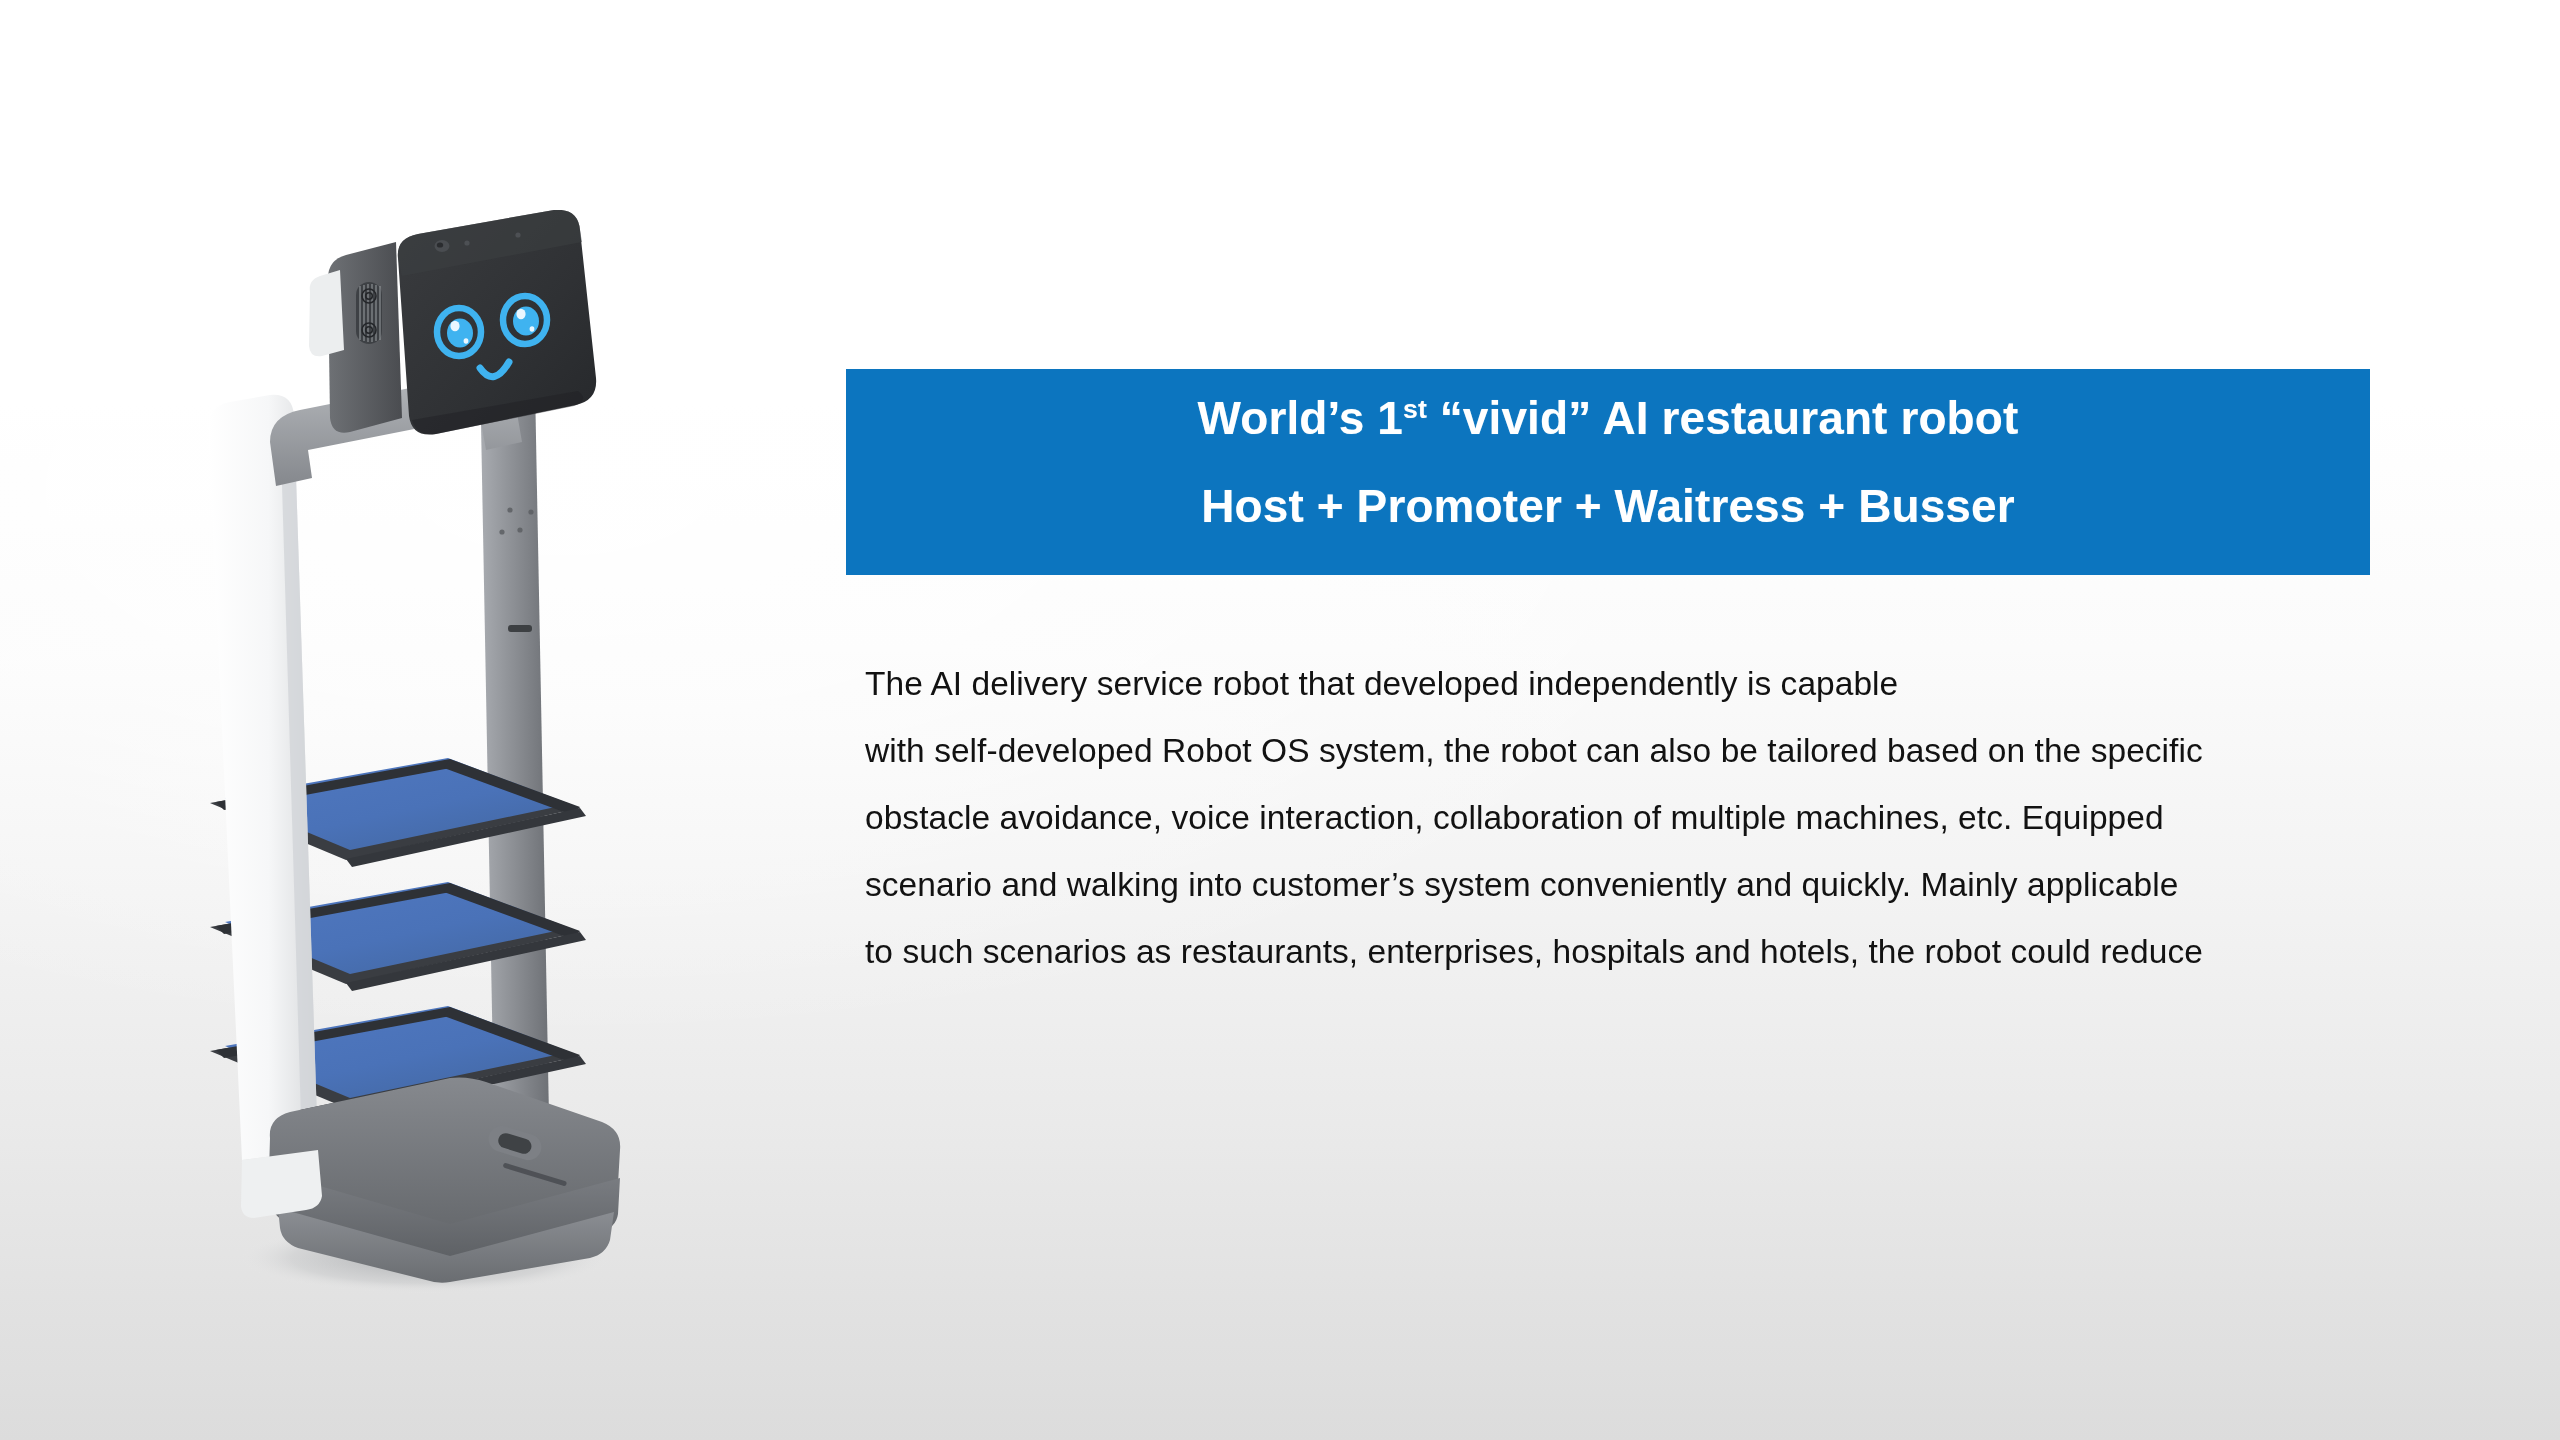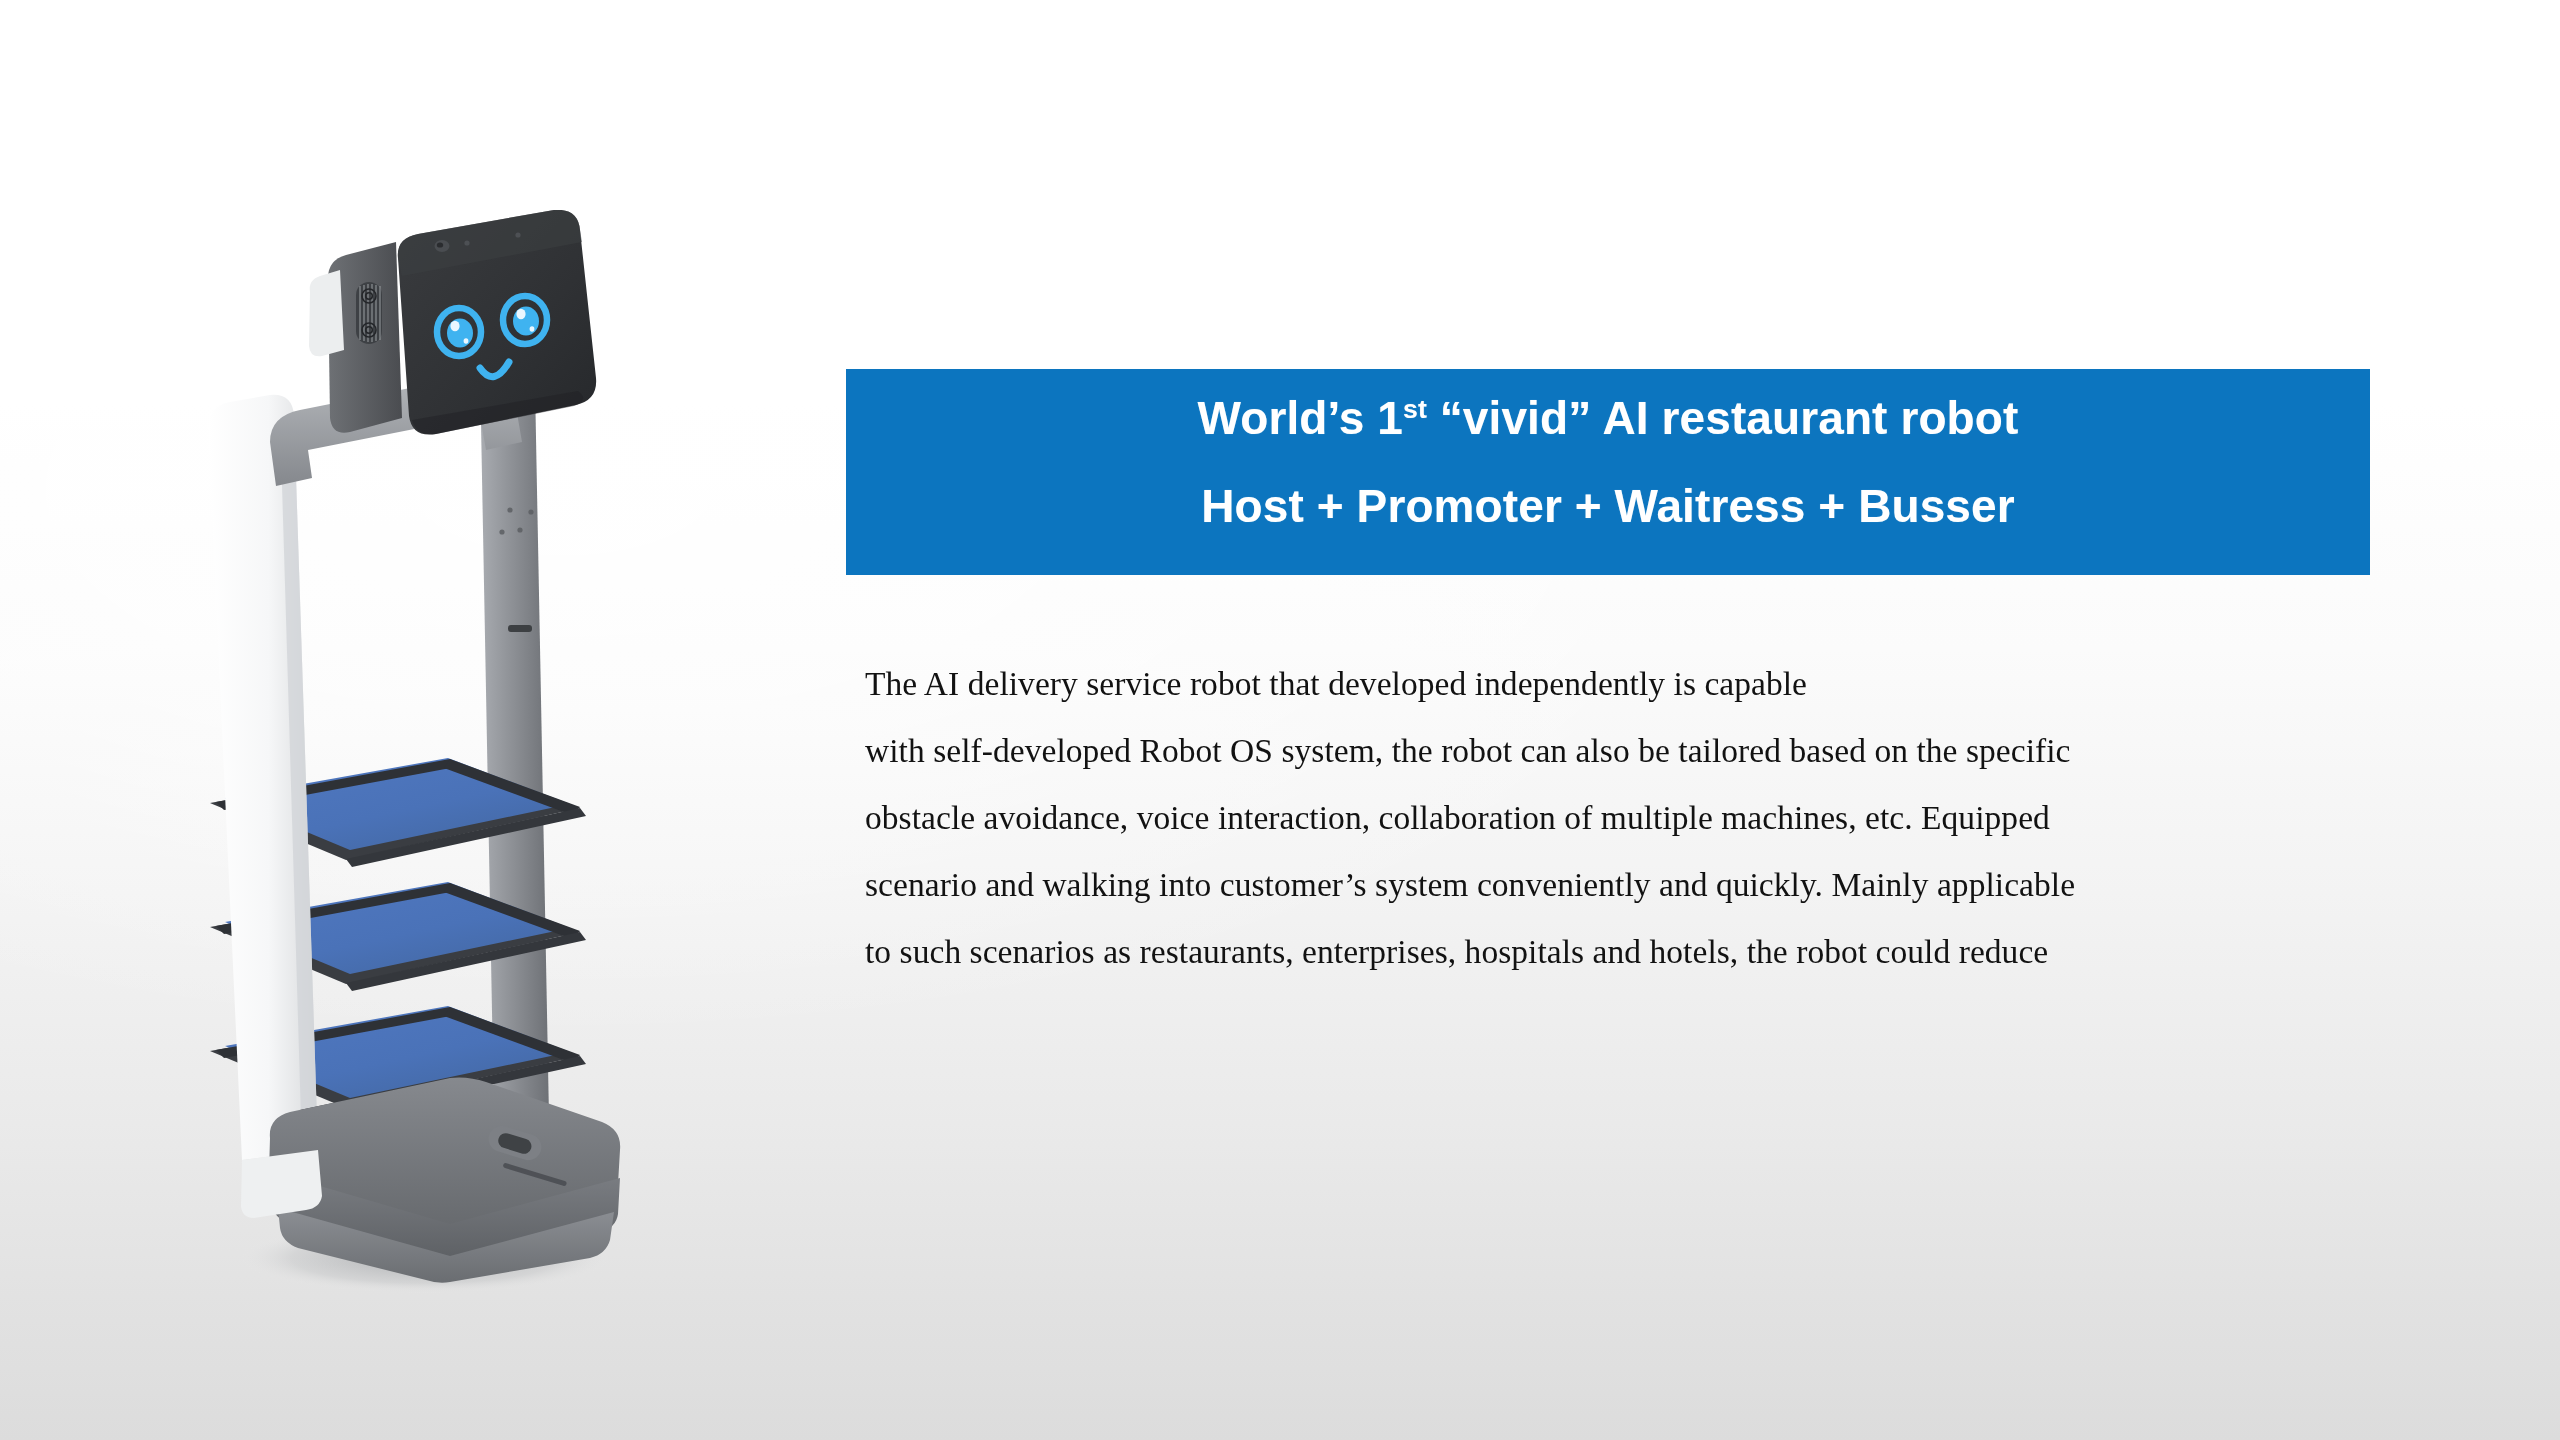--- a/index.html
+++ b/index.html
@@ -71,21 +71,20 @@
 
   .paragraph {
     margin-top: 75px;
     margin-left: 19px;
     width: 1500px;
     color: #121212;
     font-size: 33.5px;
     line-height: 67px;
     letter-spacing: 0.05px;
     white-space: nowrap;
-    font-family: Liberation Serif, serif;
   }
   .p-line { display: block; }
 
   
   .robot {
     position: absolute;
     left: 150px;
     top: 210px;
     width: 520px;
     height: 1090px;

